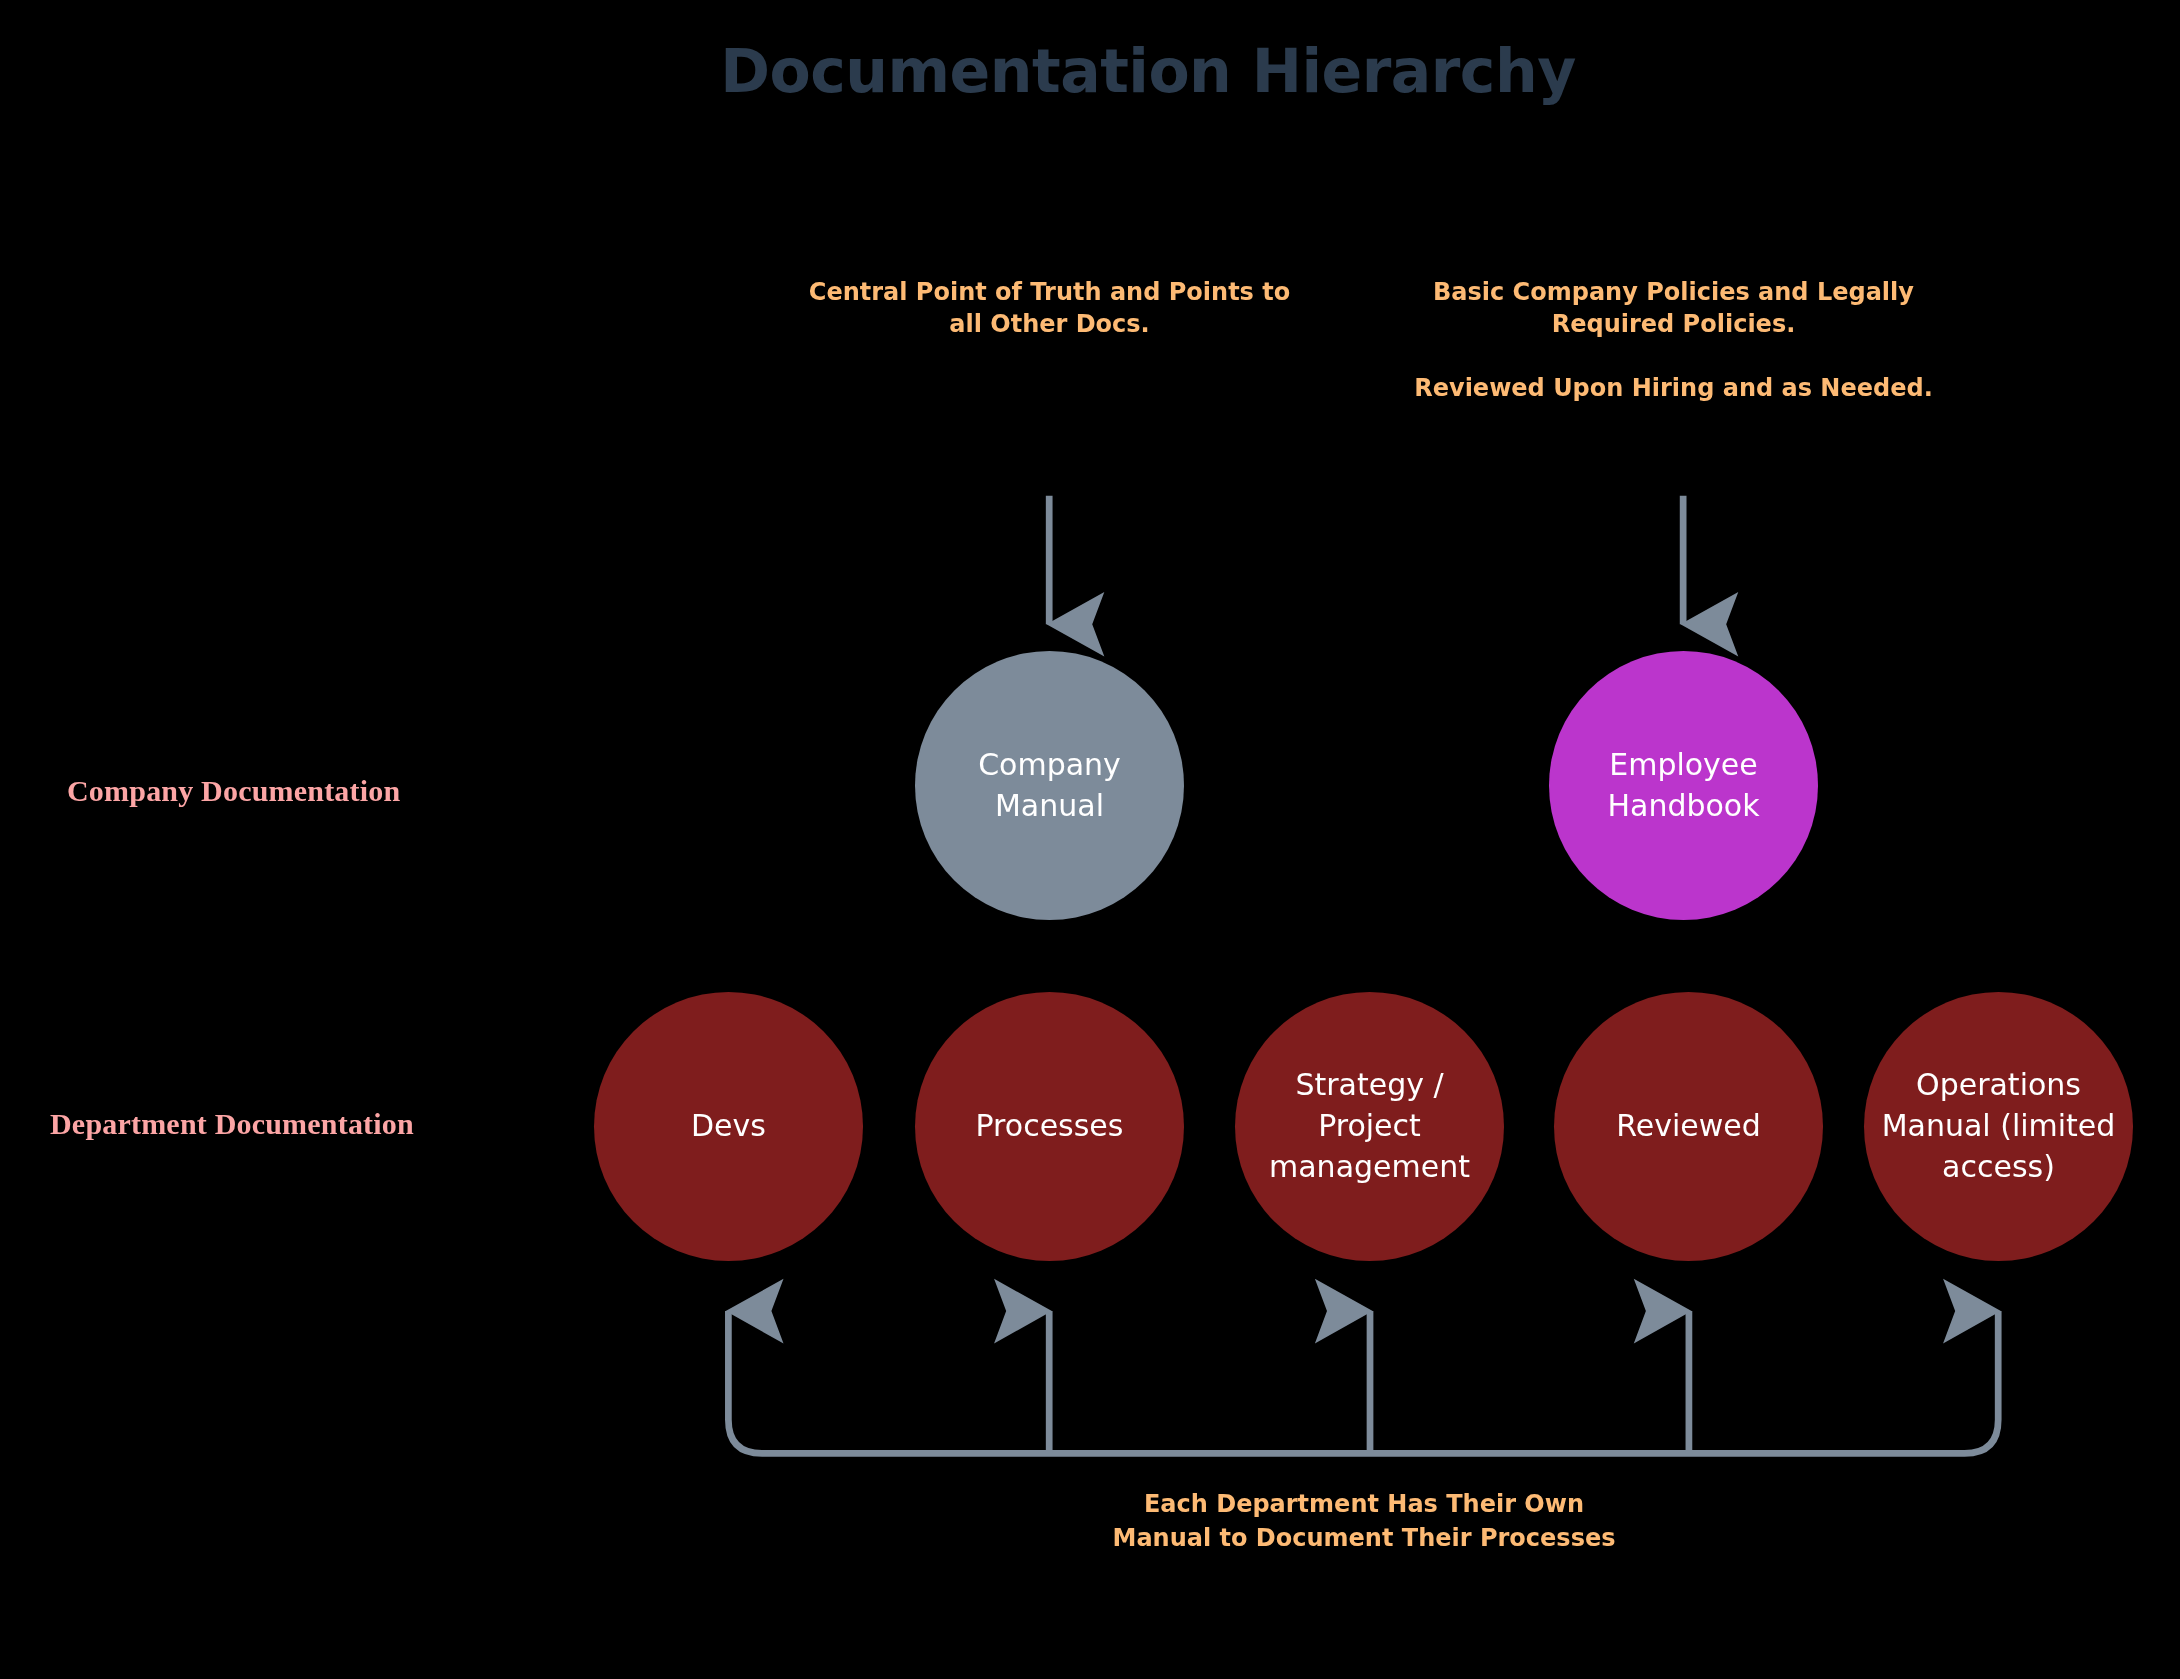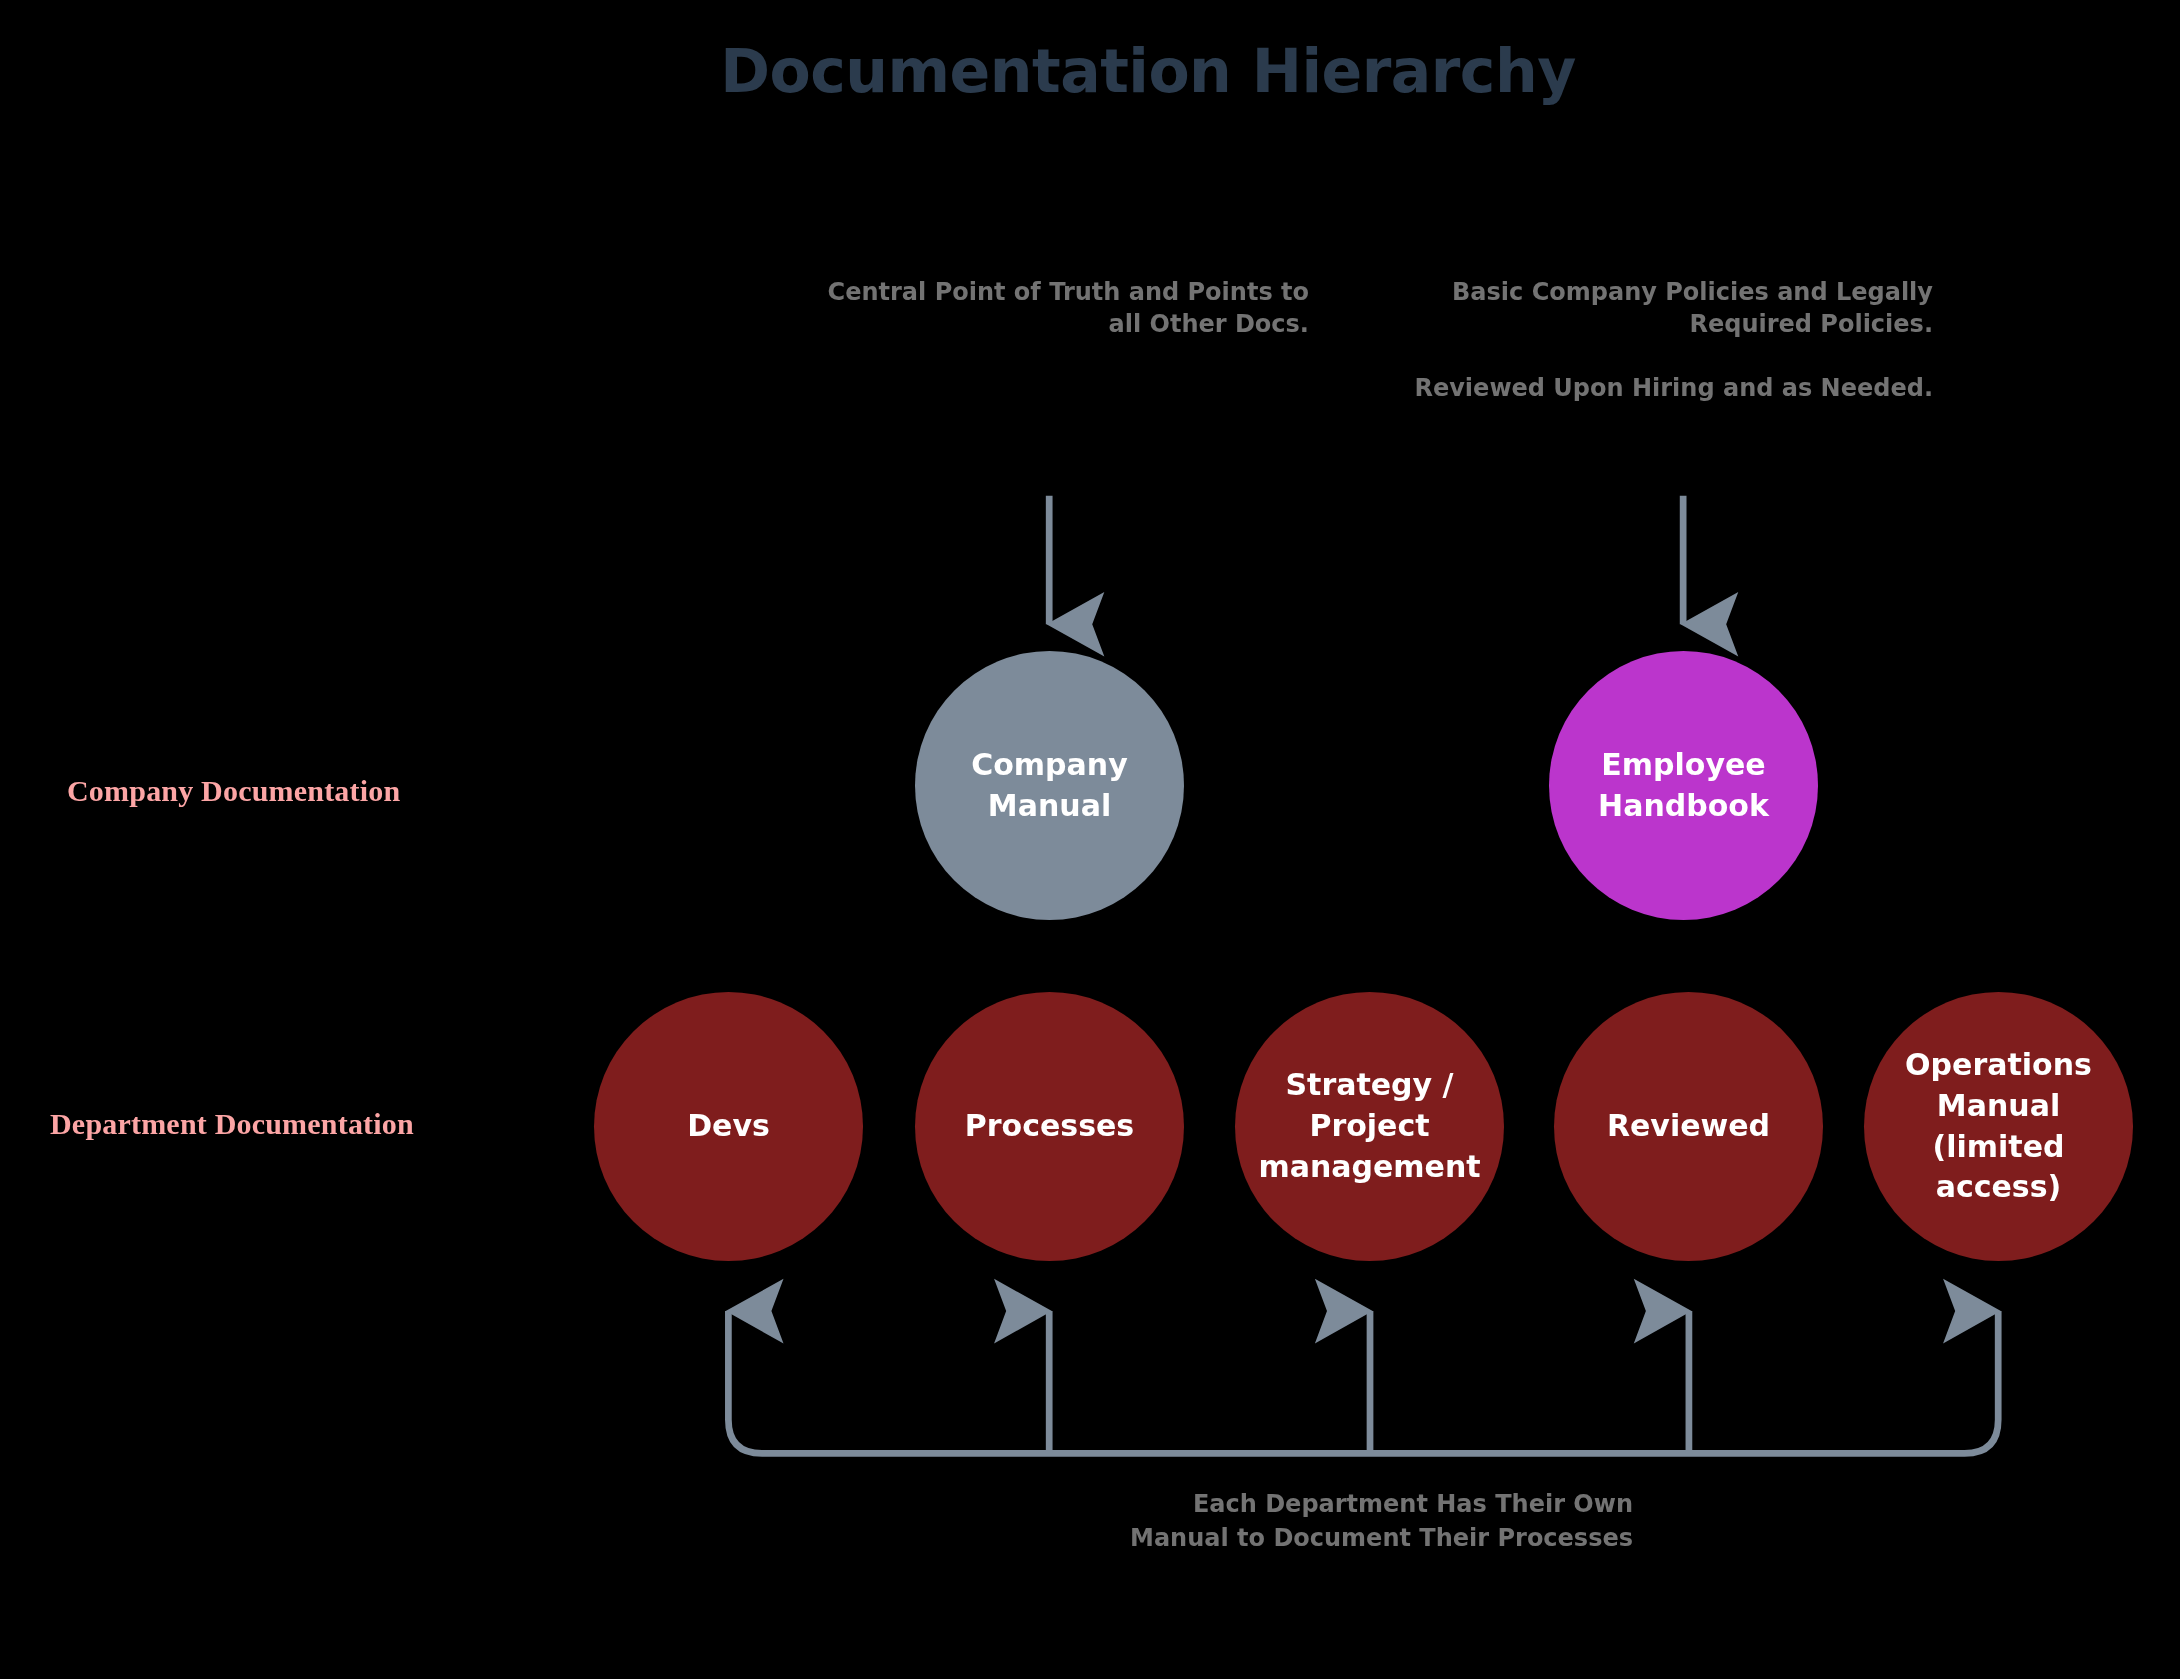--- a/index.html
+++ b/index.html
@@ -54,42 +54,42 @@
   }
   #row-label-company { left: 67px; top: 774px; }
   #row-label-department { left: 50px; top: 1107px; }
 
   
   .note {
     font-family: "DejaVu Sans", sans-serif;
     font-weight: bold;
     font-size: 24px;
     line-height: 1.32;
-    color: #737373;
-    text-align: right;
+    color: #fdba74;
+    text-align: center;
   }
   .note .para + .para { margin-top: 1.35em; }
 
   #note-company-manual { left: 790px; top: 277px; width: 519px; }
   #note-employee-handbook { left: 1414px; top: 277px; width: 519px; }
   #note-department {
     left: 1095px; top: 1487px; width: 538px;
     font-size: 24px; line-height: 1.43;
   }
 
   
   .node {
     border-radius: 50%;
     display: flex;
     align-items: center;
     justify-content: center;
     text-align: center;
     color: #ffffff;
     font-family: "DejaVu Sans", sans-serif;
-    font-weight: bold;
+    font-weight: normal;
   }
   .node .node-label { padding: 0 5.8px; }
 
   
   #node-company-manual {
     left: 915px; top: 651px;
     width: 269px; height: 269px;
     background: #7d8b9a;
     font-size: 30px;
     line-height: 1.35;

